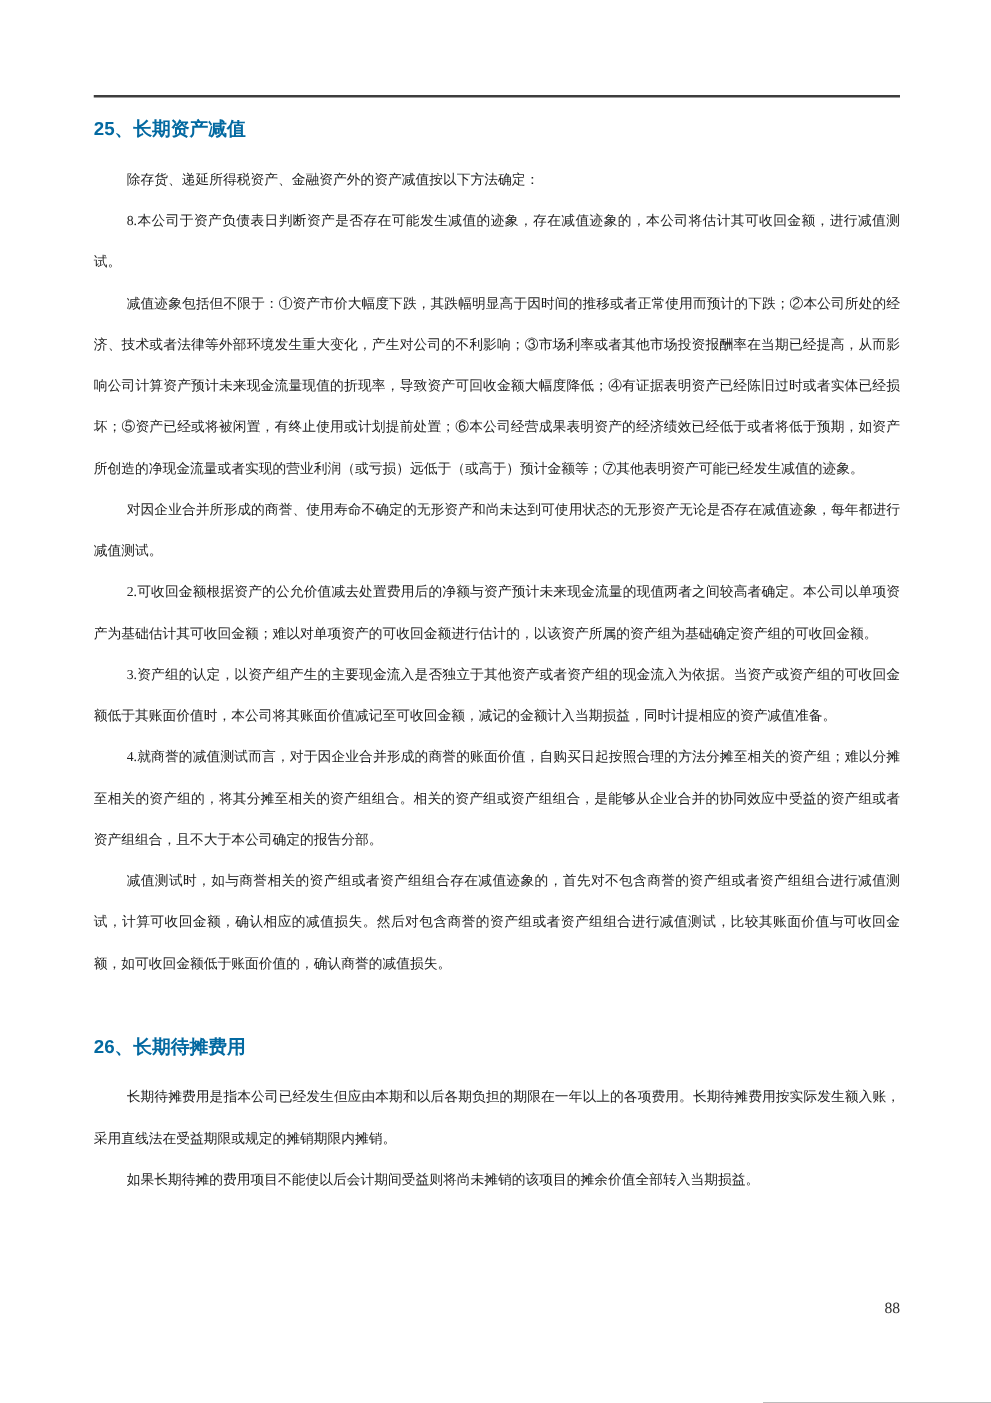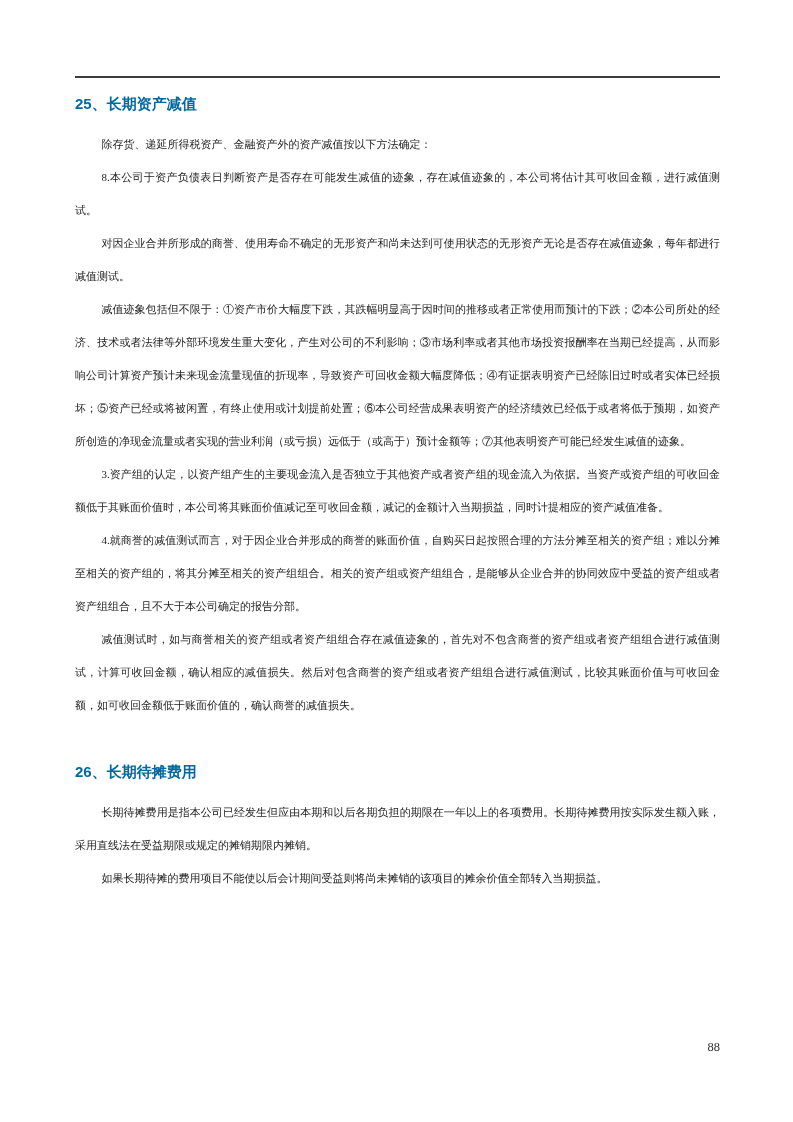--- a/index.html
+++ b/index.html
@@ -105,22 +105,23 @@
 <div class="page">
 
   <div class="header-rule"></div>
 
   <main class="doc">
 
     <section>
       <h2 class="sec-heading">25、长期资产减值</h2>
       <p>除存货、递延所得税资产、金融资产外的资产减值按以下方法确定：</p>
       <p>8.本公司于资产负债表日判断资产是否存在可能发生减值的迹象，存在减值迹象的，本公司将估计其可收回金额，进行减值测试。</p>
+      <p>减值迹象包括但不限于：①资产市价大幅度下跌，其跌幅明显高于因时间的推移或者正常使用而预计的下跌；②本公司所处的经济、技术或者法律等外部环境发生重大变化，产生对公司的不利影响；③市场利率或者其他市场投资报酬率在当期已经提高，从而影响公司计算资产预计未来现金流量现值的折现率，导致资产可回收金额大幅度降低；④有证据表明资产已经陈旧过时或者实体已经损坏；⑤资产已经或将被闲置，有终止使用或计划提前处置；⑥本公司经营成果表明资产的经济绩效已经低于或者将低于预期，如资产所创造的净现金流量或者实现的营业利润（或亏损）远低于（或高于）预计金额等；⑦其他表明资产可能已经发生减值的迹象。</p>
       <p>对因企业合并所形成的商誉、使用寿命不确定的无形资产和尚未达到可使用状态的无形资产无论是否存在减值迹象，每年都进行减值测试。</p>
-      <p>减值迹象包括但不限于：①资产市价大幅度下跌，其跌幅明显高于因时间的推移或者正常使用而预计的下跌；②本公司所处的经济、技术或者法律等外部环境发生重大变化，产生对公司的不利影响；③市场利率或者其他市场投资报酬率在当期已经提高，从而影响公司计算资产预计未来现金流量现值的折现率，导致资产可回收金额大幅度降低；④有证据表明资产已经陈旧过时或者实体已经损坏；⑤资产已经或将被闲置，有终止使用或计划提前处置；⑥本公司经营成果表明资产的经济绩效已经低于或者将低于预期，如资产所创造的净现金流量或者实现的营业利润（或亏损）远低于（或高于）预计金额等；⑦其他表明资产可能已经发生减值的迹象。</p>
+      <p>2.可收回金额根据资产的公允价值减去处置费用后的净额与资产预计未来现金流量的现值两者之间较高者确定。本公司以单项资产为基础估计其可收回金额；难以对单项资产的可收回金额进行估计的，以该资产所属的资产组为基础确定资产组的可收回金额。</p>
       <p>3.资产组的认定，以资产组产生的主要现金流入是否独立于其他资产或者资产组的现金流入为依据。当资产或资产组的可收回金额低于其账面价值时，本公司将其账面价值减记至可收回金额，减记的金额计入当期损益，同时计提相应的资产减值准备。</p>
       <p>4.就商誉的减值测试而言，对于因企业合并形成的商誉的账面价值，自购买日起按照合理的方法分摊至相关的资产组；难以分摊至相关的资产组的，将其分摊至相关的资产组组合。相关的资产组或资产组组合，是能够从企业合并的协同效应中受益的资产组或者资产组组合，且不大于本公司确定的报告分部。</p>
       <p>减值测试时，如与商誉相关的资产组或者资产组组合存在减值迹象的，首先对不包含商誉的资产组或者资产组组合进行减值测试，计算可收回金额，确认相应的减值损失。然后对包含商誉的资产组或者资产组组合进行减值测试，比较其账面价值与可收回金额，如可收回金额低于账面价值的，确认商誉的减值损失。</p>
     </section>
 
     <section>
       <h2 class="sec-heading second">26、长期待摊费用</h2>
       <p>长期待摊费用是指本公司已经发生但应由本期和以后各期负担的期限在一年以上的各项费用。长期待摊费用按实际发生额入账，采用直线法在受益期限或规定的摊销期限内摊销。</p>
       <p>如果长期待摊的费用项目不能使以后会计期间受益则将尚未摊销的该项目的摊余价值全部转入当期损益。</p>
     </section>

